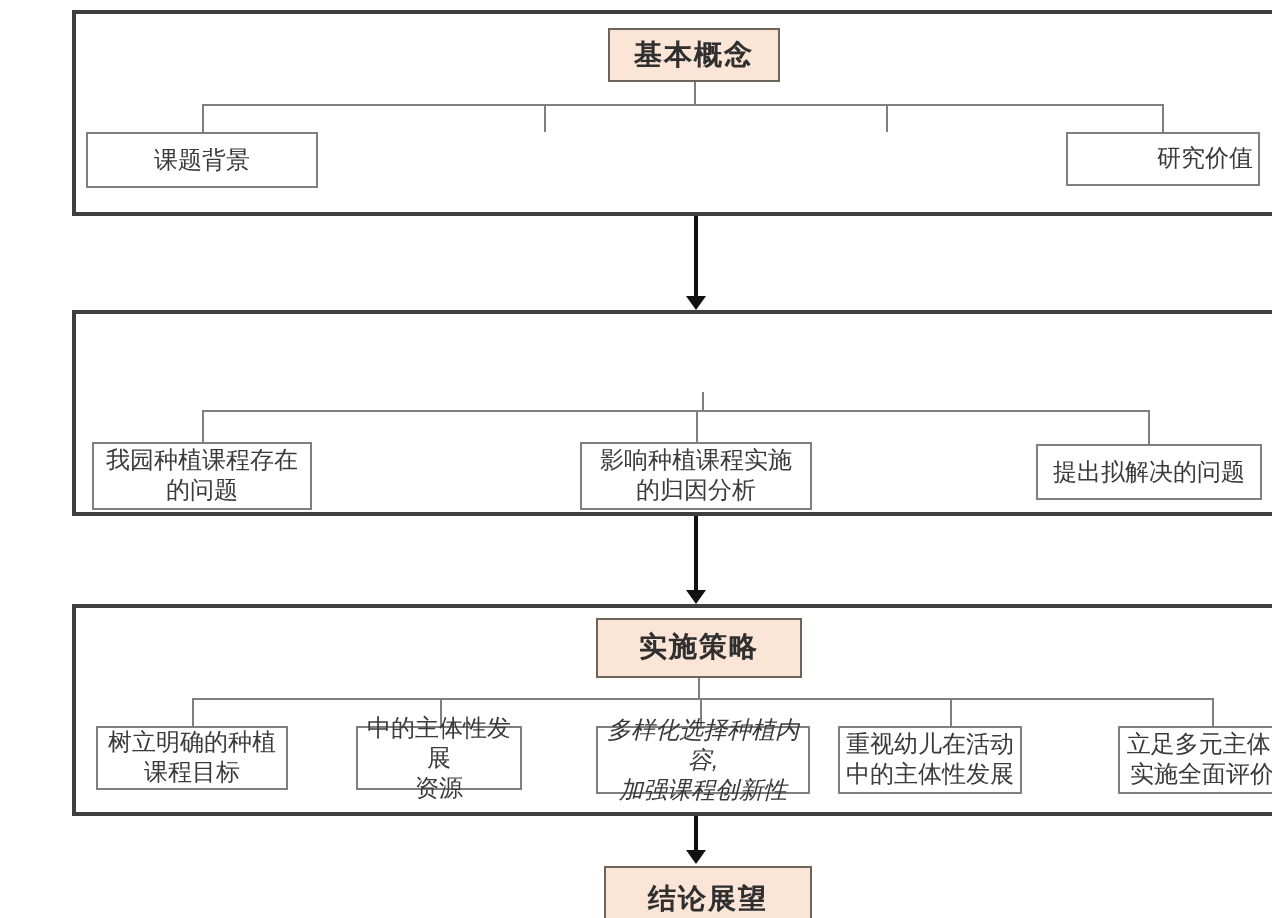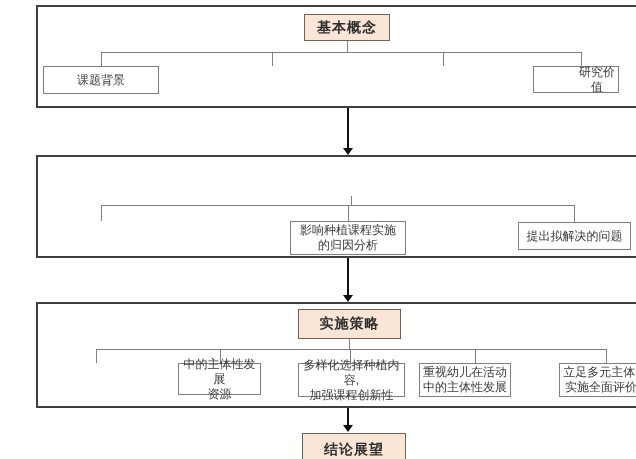--- a/index.html
+++ b/index.html
@@ -73,56 +73,60 @@
   <div class="header-box" style="left:276px; top:14px; width:86px; height:27px;">基本概念</div>
 
   <div class="conn" style="left:319px; top:41px; width:1px; height:11px;"></div>
   <div class="conn" style="left:73px; top:52px; width:481px; height:1px;"></div>
   <div class="conn" style="left:73px;  top:52px; width:1px; height:14px;"></div>
   <div class="conn" style="left:244px; top:52px; width:1px; height:14px;"></div>
   <div class="conn" style="left:415px; top:52px; width:1px; height:14px;"></div>
   <div class="conn" style="left:553px; top:52px; width:1px; height:14px;"></div>
 
   <div class="child-box" style="left:15px; top:66px; width:116px; height:28px;text-align:center;">课题背景</div>
-  <div class="child-box" style="left:505px; top:66px; width:86px; height:27px;padding-left:42px;">研究价值</div>
+  <div class="child-box" style="left:505px; top:66px; width:97px; height:27px;padding-left:42px;">研究价值</div>
 
   <div class="arrow-line" style="left:319px; top:108px; height:41px;"></div>
   <div class="arrow-head" style="left:315px; top:148px;"></div>
 
   <div class="group-frame" style="left:8px; top:155px; width:620px; height:103px;"></div>
 
 
   <div class="conn" style="left:323px; top:196px; width:1px; height:9px;"></div>
   <div class="conn" style="left:73px; top:205px; width:474px; height:1px;"></div>
   <div class="conn" style="left:73px;  top:205px; width:1px; height:16px;"></div>
   <div class="conn" style="left:320px; top:205px; width:1px; height:16px;"></div>
   <div class="conn" style="left:546px; top:205px; width:1px; height:17px;"></div>
 
+  <div class="child-box" style="left:18px; top:221px; width:110px; height:34px;">我园种植课程存在
+的问题</div>
   <div class="child-box" style="left:262px; top:221px; width:116px; height:34px;">影响种植课程实施
 的归因分析</div>
   <div class="child-box" style="left:490px; top:222px; width:113px; height:28px;">提出拟解决的问题</div>
 
   <div class="arrow-line" style="left:319px; top:258px; height:38px;"></div>
   <div class="arrow-head" style="left:315px; top:295px;"></div>
 
   <div class="group-frame" style="left:8px; top:302px; width:620px; height:106px;"></div>
 
   <div class="header-box" style="left:270px; top:309px; width:103px; height:30px;">实施策略</div>
 
   <div class="conn" style="left:321px; top:339px; width:1px; height:10px;"></div>
   <div class="conn" style="left:68px; top:349px; width:511px; height:1px;"></div>
   <div class="conn" style="left:68px;  top:349px; width:1px; height:14px;"></div>
   <div class="conn" style="left:192px; top:349px; width:1px; height:14px;"></div>
   <div class="conn" style="left:322px; top:349px; width:1px; height:14px;"></div>
   <div class="conn" style="left:447px; top:349px; width:1px; height:14px;"></div>
   <div class="conn" style="left:578px; top:349px; width:1px; height:14px;"></div>
 
+  <div class="child-box" style="left:20px; top:363px; width:96px; height:32px;">树立明确的种植
+课程目标</div>
   <div class="child-box" style="left:150px; top:363px; width:83px; height:32px;">中的主体性发展
 资源</div>
-  <div class="child-box" style="left:270px; top:363px; width:107px; height:34px;">多样化选择种植内容,
+  <div class="child-box" style="left:270px; top:363px; width:107px; height:34px;font-style:italic;">多样化选择种植内容,
 加强课程创新性</div>
   <div class="child-box" style="left:391px; top:363px; width:92px; height:34px;">重视幼儿在活动
 中的主体性发展</div>
   <div class="child-box" style="left:531px; top:363px; width:84px; height:34px;">立足多元主体,
 实施全面评价</div>
 
   <div class="arrow-line" style="left:319px; top:408px; height:18px;"></div>
   <div class="arrow-head" style="left:315px; top:425px;"></div>
 
   <div class="header-box" style="left:274px; top:433px; width:104px; height:34px;">结论展望</div>

